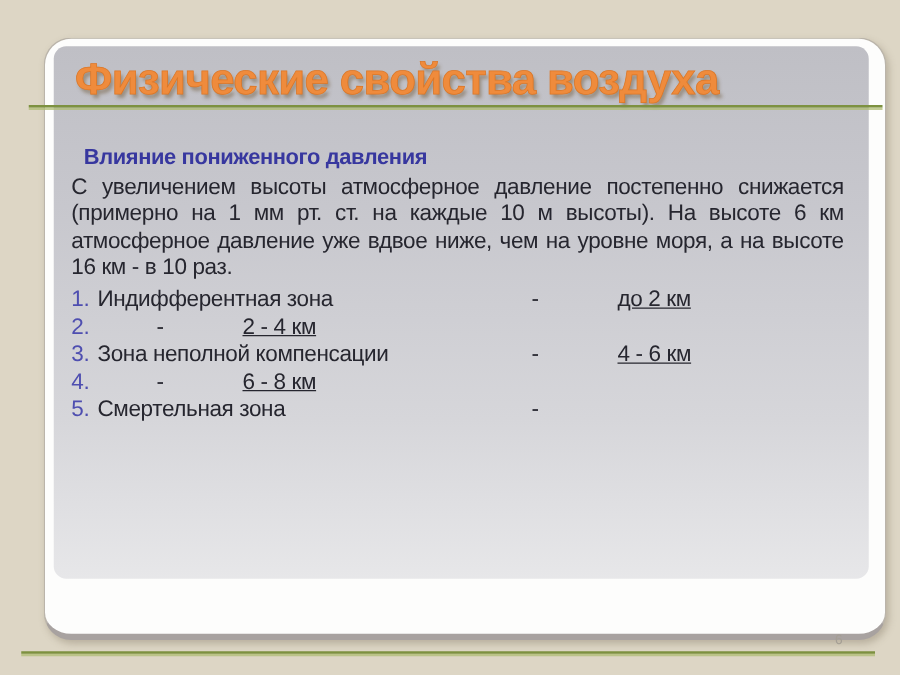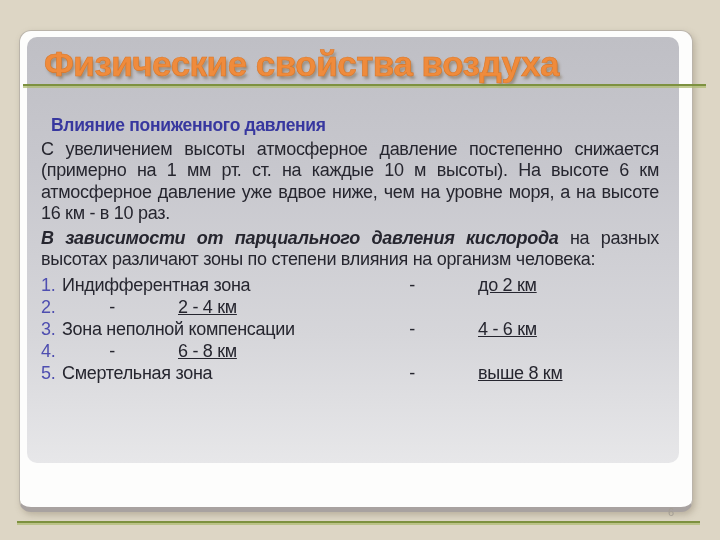--- a/index.html
+++ b/index.html
@@ -5,27 +5,27 @@
   html, body { margin:0; padding:0; }
   body {
     width:720px; height:540px;
     background:#ddd6c5;
     font-family:"Liberation Sans", sans-serif;
     position:relative;
     overflow:hidden;
   }
   .slide-card {
     position:absolute;
-    left:19px; top:30px;
+    left:35px; top:30px;
     width:674px; height:482px;
     box-sizing:border-box;
     background:#fdfdfc;
     border:1px solid #bab4aa;
     border-bottom:5px solid #a8a2a0;
-    border-radius:12px;
+    border-radius:22px;
     box-shadow:2px 3px 6px rgba(120,110,90,0.35);
   }
   .content-panel {
     position:absolute;
     left:7px; top:6px;
     width:652px; height:426px;
     box-sizing:border-box;
     border-radius:10px;
     background:linear-gradient(180deg, #bfbfc5 0%, #c7c7cd 30%, #d6d6da 70%, #e7e7e9 100%);
     padding:4px 20px 0 14px;
@@ -89,21 +89,20 @@
 <div class="slide-card">
   <div class="content-panel">
     <h1 class="title">Физические свойства воздуха</h1>
 
     <div class="body-text">
       <p class="heading">Влияние пониженного давления</p>
 
 
       <p class="para"><span>С увеличением высоты атмосферное давление постепенно снижается (примерно на 1 мм рт. ст. на каждые 10 м высоты). На высоте 6 км атмосферное давление уже вдвое ниже, чем на уровне моря, а на высоте 16 км - в 10 раз.</span></p>
 
-      <p class="para"><span class="lead">В зависимости от парциального давления кислорода </span><span>на разных высотах различают зоны по степени влияния на организм человека:</span></p>
 
       <div class="zones">
         <div class="zone-row">
           <span class="zone-num">1.</span>
           <span class="zone-name">Индифферентная зона</span>
           <span class="zone-dash">-</span>
           <span class="zone-range">до 2 км</span>
         </div>
         <div class="zone-row">
           <span class="zone-num">2.</span>
@@ -118,21 +117,20 @@
         </div>
         <div class="zone-row">
           <span class="zone-num">4.</span>
           <span class="zone-dash">-</span>
           <span class="zone-range">6 - 8 км</span>
         </div>
         <div class="zone-row">
           <span class="zone-num">5.</span>
           <span class="zone-name">Смертельная зона</span>
           <span class="zone-dash">-</span>
-          <span class="zone-range">выше 8 км</span>
         </div>
       </div>
     </div>
   </div>
 </div>
 
 <div class="accent-line top"></div>
 <div class="accent-line bottom"></div>
 <div class="page-number">6</div>
 

